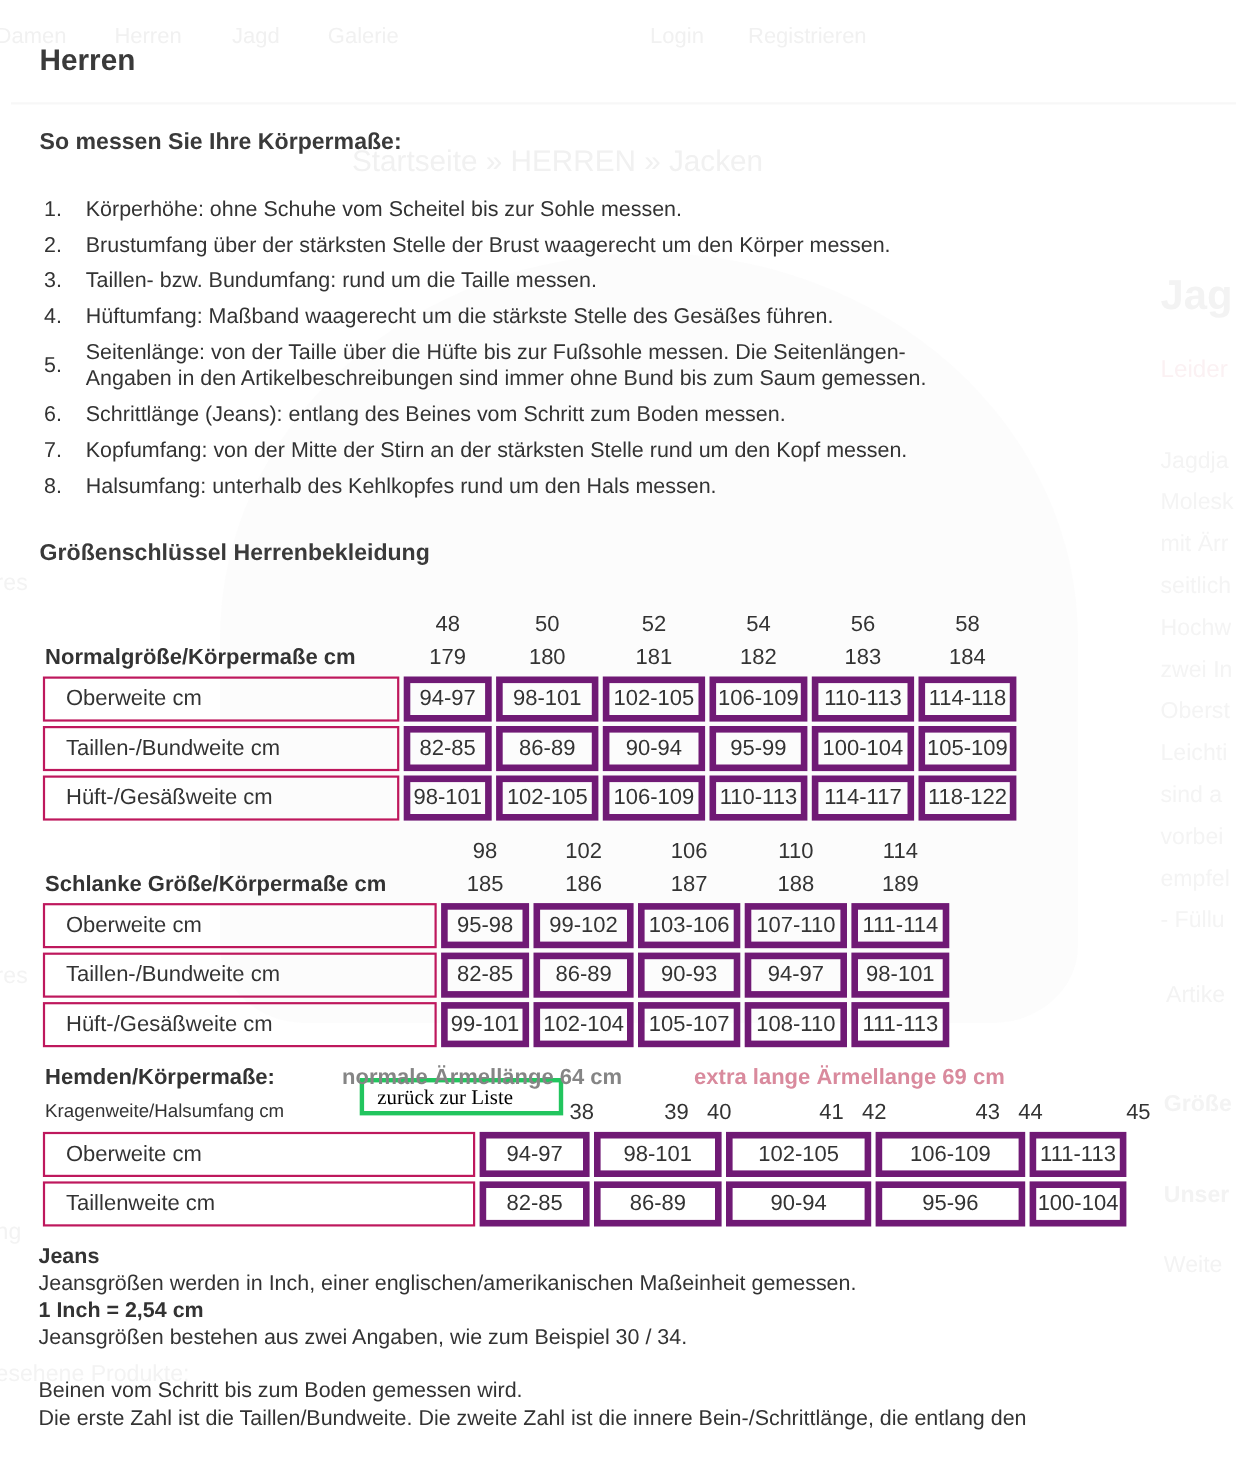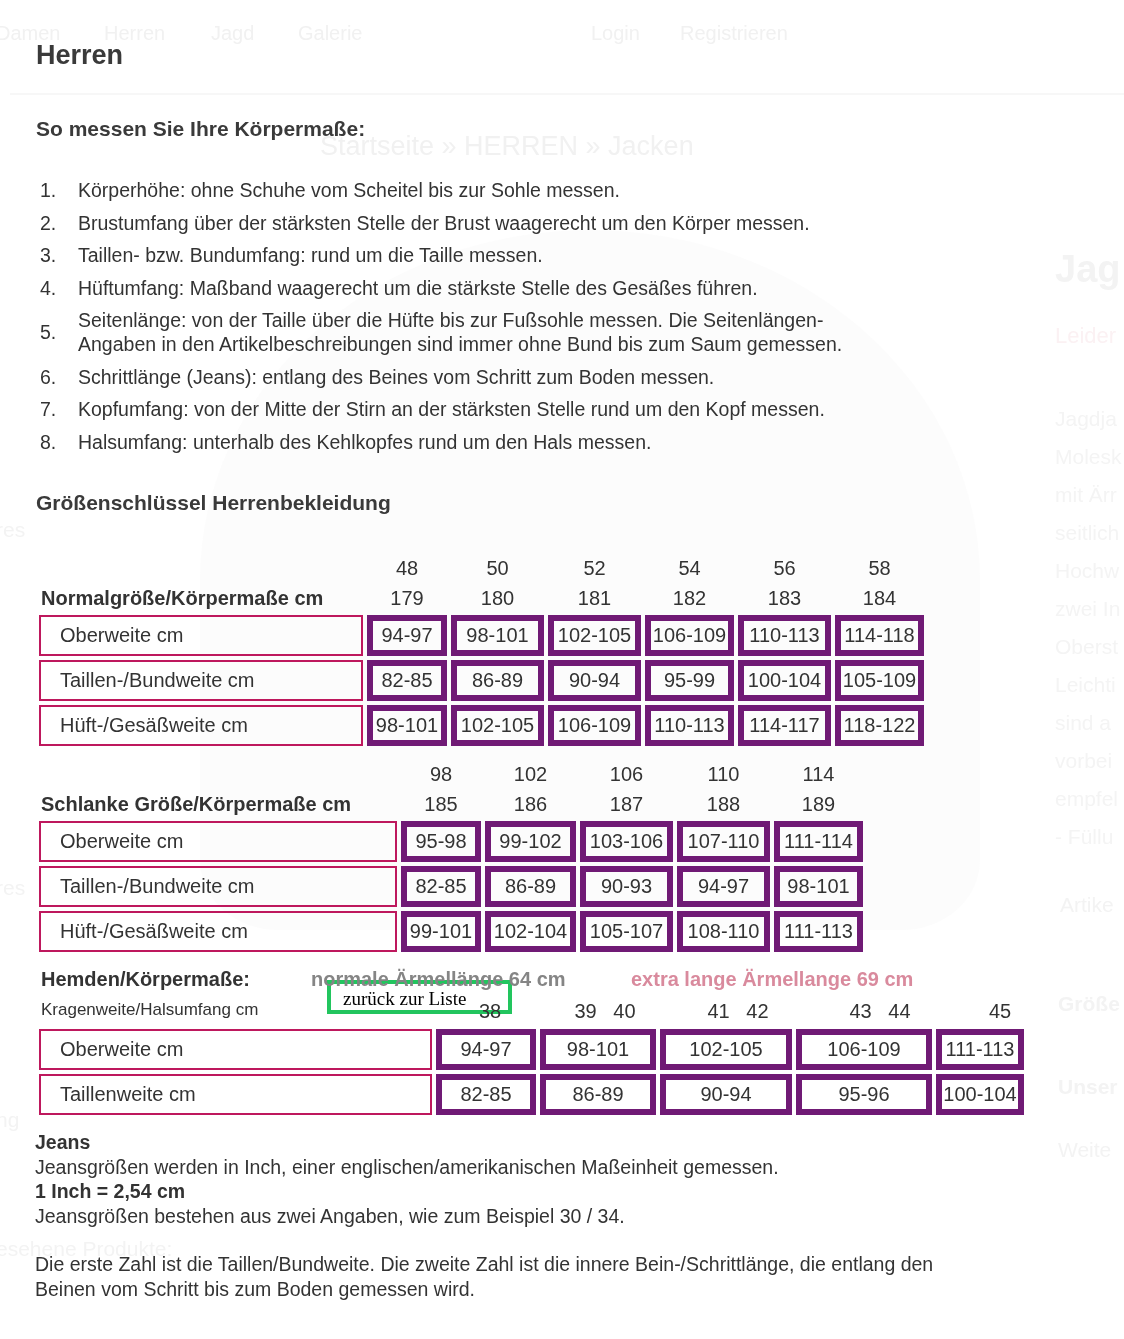--- a/index.html
+++ b/index.html
@@ -42,21 +42,21 @@
   }
   table.size td.val {
     border: 6px solid #701a75; text-align: center; height: 29px; white-space: nowrap;
   }
 
   .hemd-head { position: absolute; left: 41px; top: 968px; font-size: 20px; font-weight: bold; white-space: nowrap; }
   .hemd-head .t1 { color: #333; }
   .hemd-head .t2 { position: absolute; left: 270px; color: #858585; }
   .hemd-head .t3 { position: absolute; left: 590px; color: #d98a9d; }
   .kragen-label { position: absolute; left: 41px; top: 1000px; font-size: 17px; white-space: nowrap; }
-  .kragen-num { position: absolute; top: 1000px; font-size: 20px; text-align: center; white-space: nowrap; }
+  .kragen-num { position: absolute; top: 1000px; font-size: 20px; text-align: right; white-space: nowrap; }
 
   .jeans { position: absolute; left: 35px; top: 1130px; font-size: 19.5px; line-height: 24.5px; color: #333; }
   .jeans .b { font-weight: bold; }
   .jeans p { margin: 0; }
   .jeans .gap { height: 24px; }
 </style>
 </head>
 <body>
 
 <div class="bg">
@@ -268,16 +268,16 @@
     </tr>
   </tbody>
     </table>
 
   <div class="jeans">
     <p class="b">Jeans</p>
     <p>Jeansgrößen werden in Inch, einer englischen/amerikanischen Maßeinheit gemessen.</p>
     <p class="b">1 Inch = 2,54 cm</p>
     <p>Jeansgrößen bestehen aus zwei Angaben, wie zum Beispiel 30 / 34.</p>
     <div class="gap"></div>
+    <p>Beinen vom Schritt bis zum Boden gemessen wird.</p>
     <p>Die erste Zahl ist die Taillen/Bundweite. Die zweite Zahl ist die innere Bein-/Schrittlänge, die entlang den</p>
-    <p>Beinen vom Schritt bis zum Boden gemessen wird.</p>
   </div>
 </div>
 
 </body></html>

